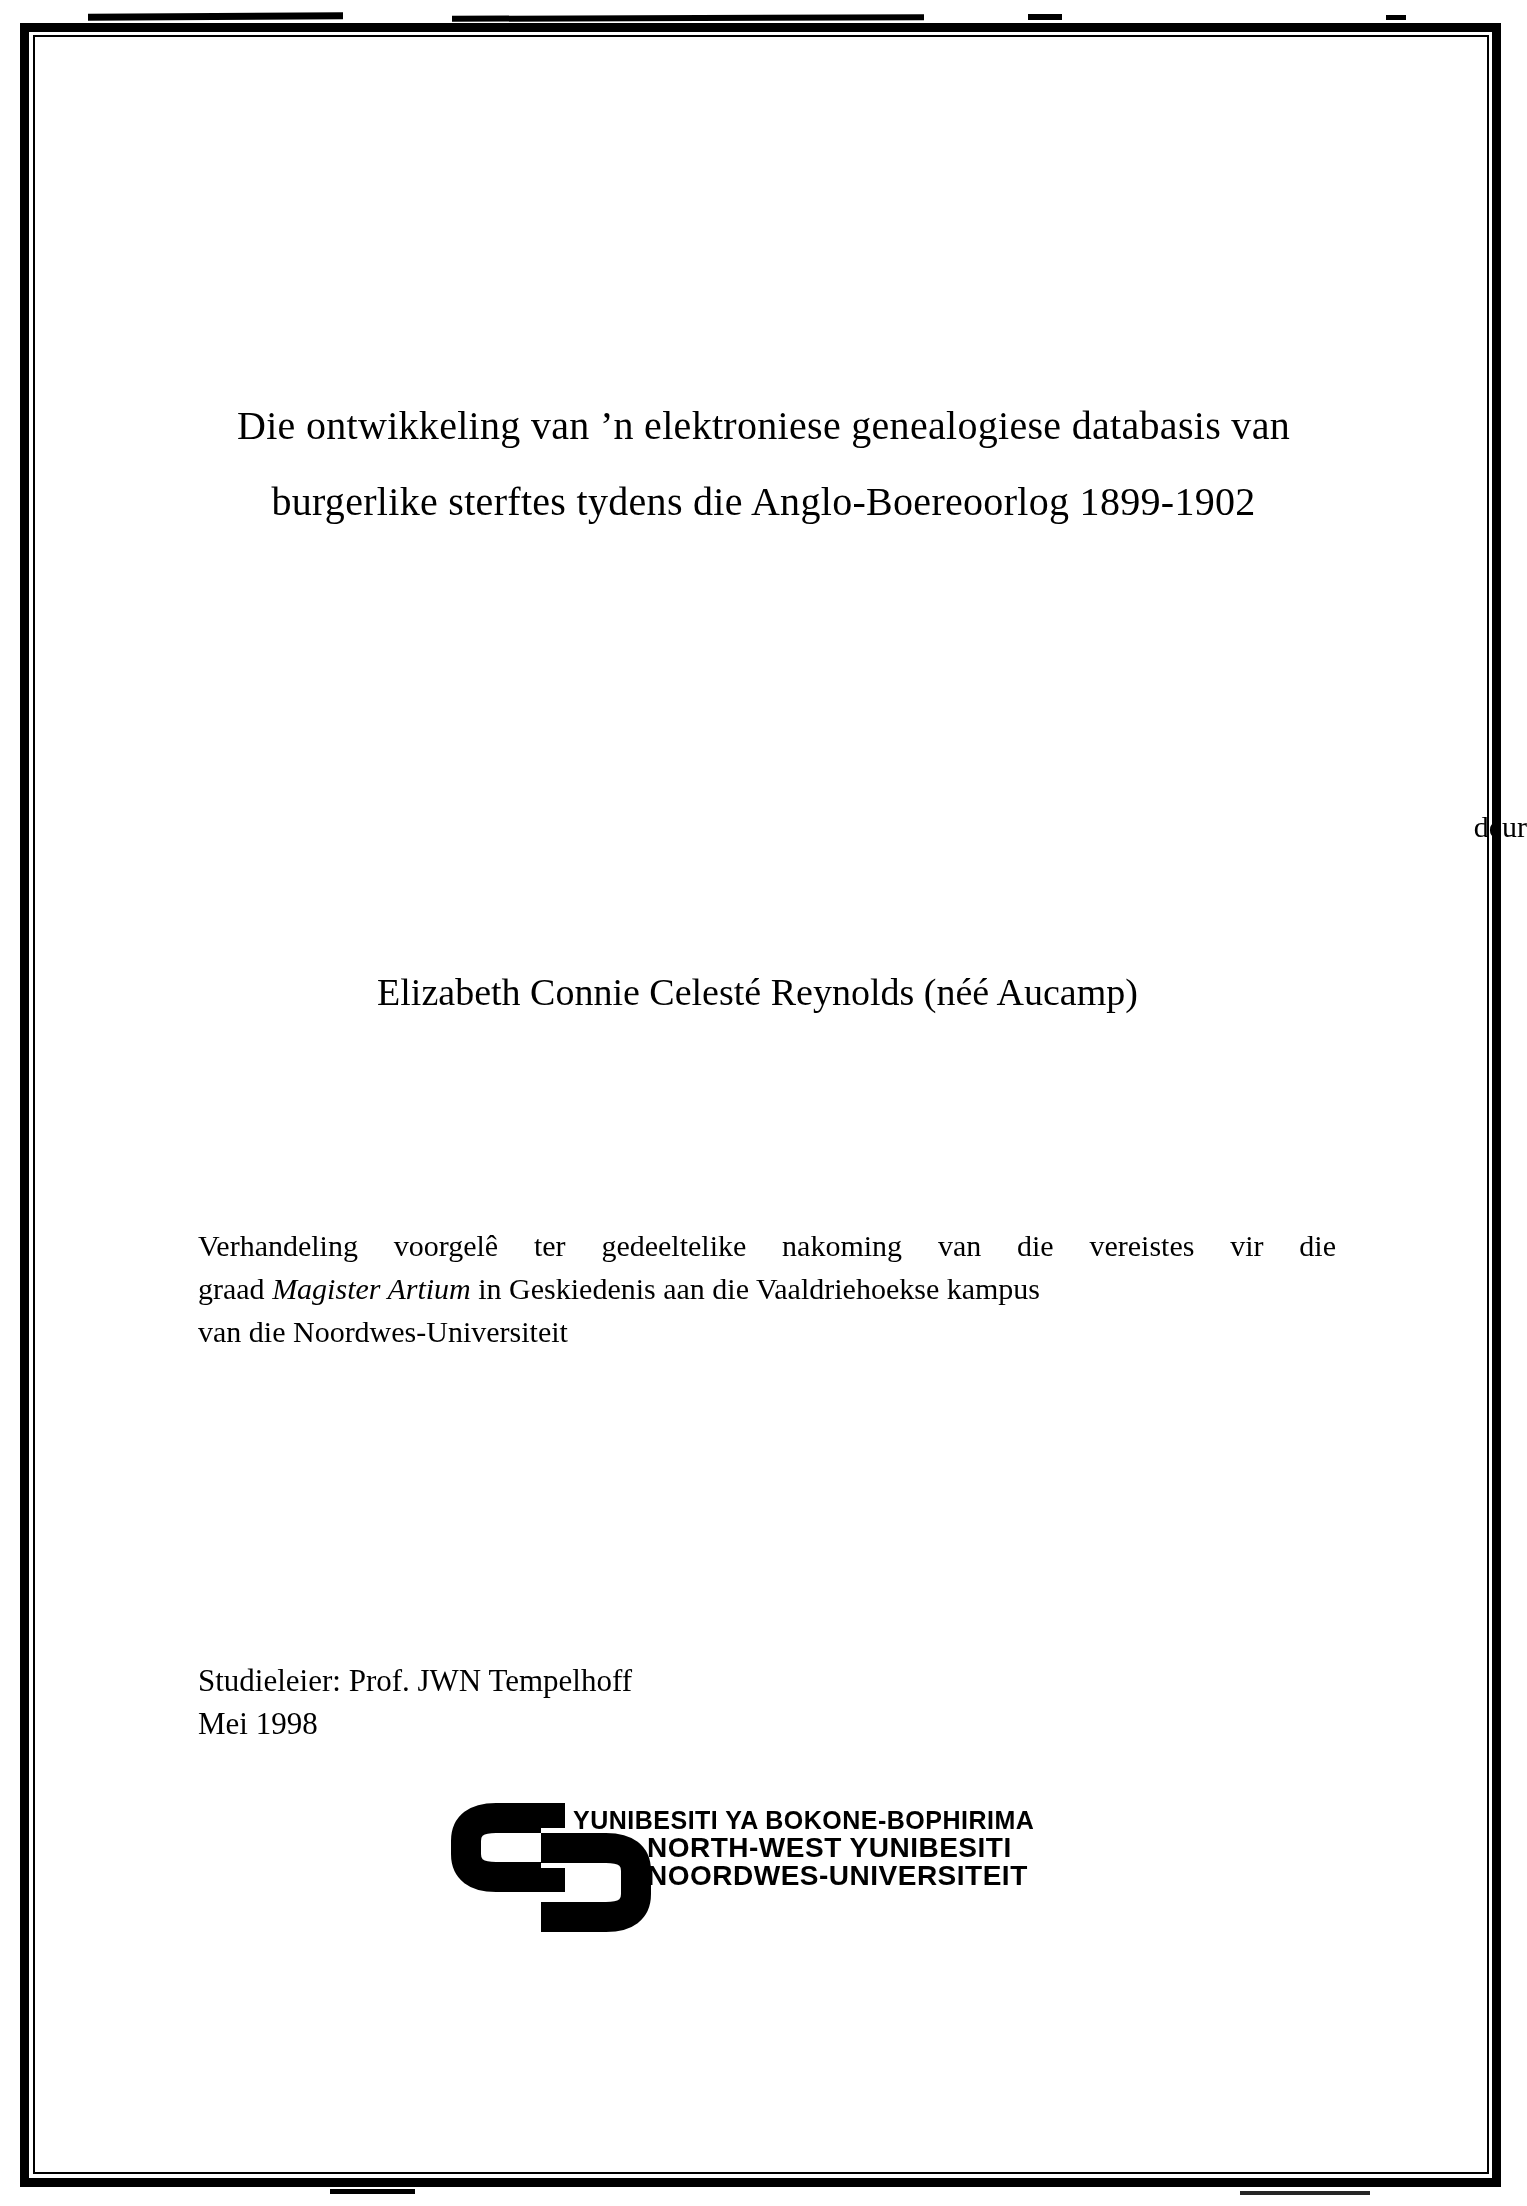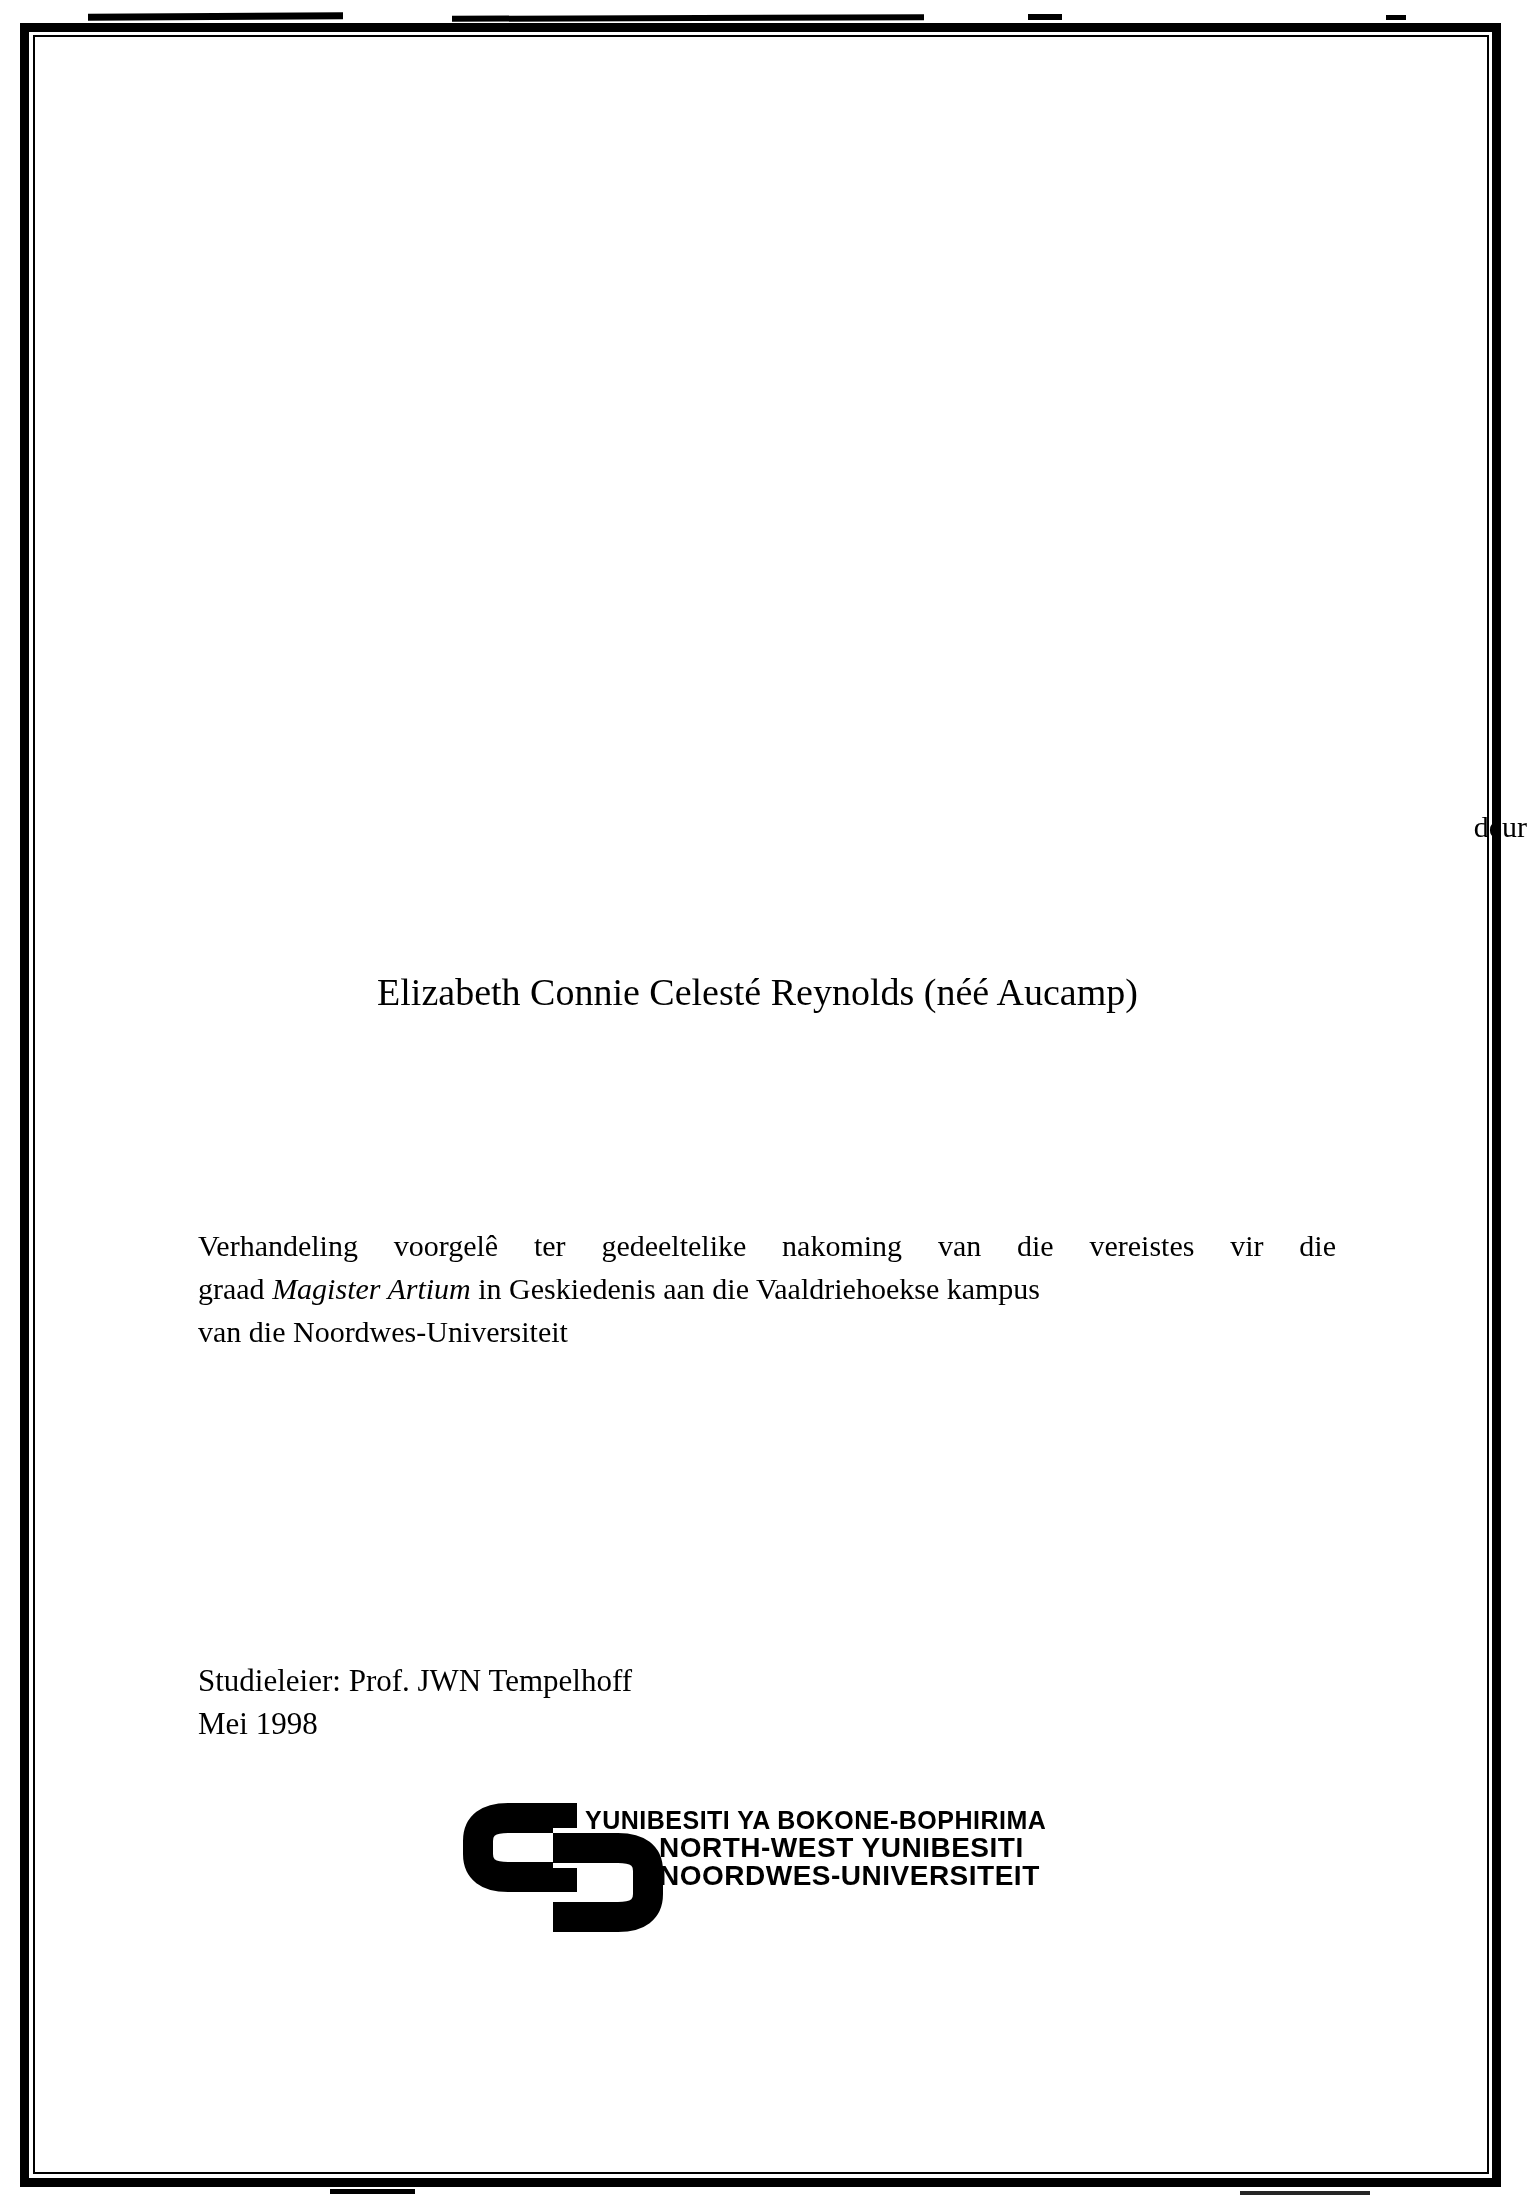--- a/index.html
+++ b/index.html
@@ -24,21 +24,21 @@
   .byline{position:absolute;left:0;right:0;top:810px;text-align:right;font-size:30px;}
   .author{position:absolute;left:0;right:12px;top:970px;text-align:center;font-size:38px;}
 
   .declaration{position:absolute;left:198px;width:1138px;top:1224px;
                font-size:30px;line-height:43px;text-align:left;}
   .decl-justify{text-align:justify;text-align-last:justify;}
   .italic{font-style:italic;}
 
   .supervisor{position:absolute;left:198px;top:1659px;font-size:31px;line-height:43px;}
 
-  .logo{position:absolute;left:463px;top:1799px;width:660px;height:145px;}
+  .logo{position:absolute;left:451px;top:1799px;width:660px;height:145px;}
   .logo-mark{position:absolute;left:0;top:4px;width:200px;height:130px;}
   .logo-text{position:absolute;left:122px;top:7px;white-space:nowrap;
              font-family:"Liberation Sans",sans-serif;font-weight:bold;}
   .lt1{font-size:25px;line-height:28px;letter-spacing:.5px;}
   .lt2{font-size:28px;line-height:28px;margin-left:74px;letter-spacing:.5px;}
 </style>
 </head>
 <body>
 
 <div class="page">
@@ -46,20 +46,24 @@
   <div class="frame-outer"></div>
   <div class="frame-inner"></div>
 
   <div class="art a1"></div>
   <div class="art a2"></div>
   <div class="art a3"></div>
   <div class="art a4"></div>
   <div class="art b1"></div>
   <div class="art b2"></div>
 
+  <div class="title">
+    <div>Die ontwikkeling van ’n elektroniese genealogiese databasis van</div>
+    <div>burgerlike sterftes tydens die Anglo-Boereoorlog 1899-1902</div>
+  </div>
 
   <div class="byline">deur</div>
 
   <div class="author">Elizabeth Connie Celesté Reynolds (néé Aucamp)</div>
 
   <div class="declaration">
     <div class="decl-justify">Verhandeling voorgelê ter gedeeltelike nakoming van die vereistes vir die</div>
     <div><span>graad </span><span class="italic">Magister Artium</span><span> in Geskiedenis aan die Vaaldriehoekse kampus</span></div>
     <div>van die Noordwes-Universiteit</div>
   </div>

